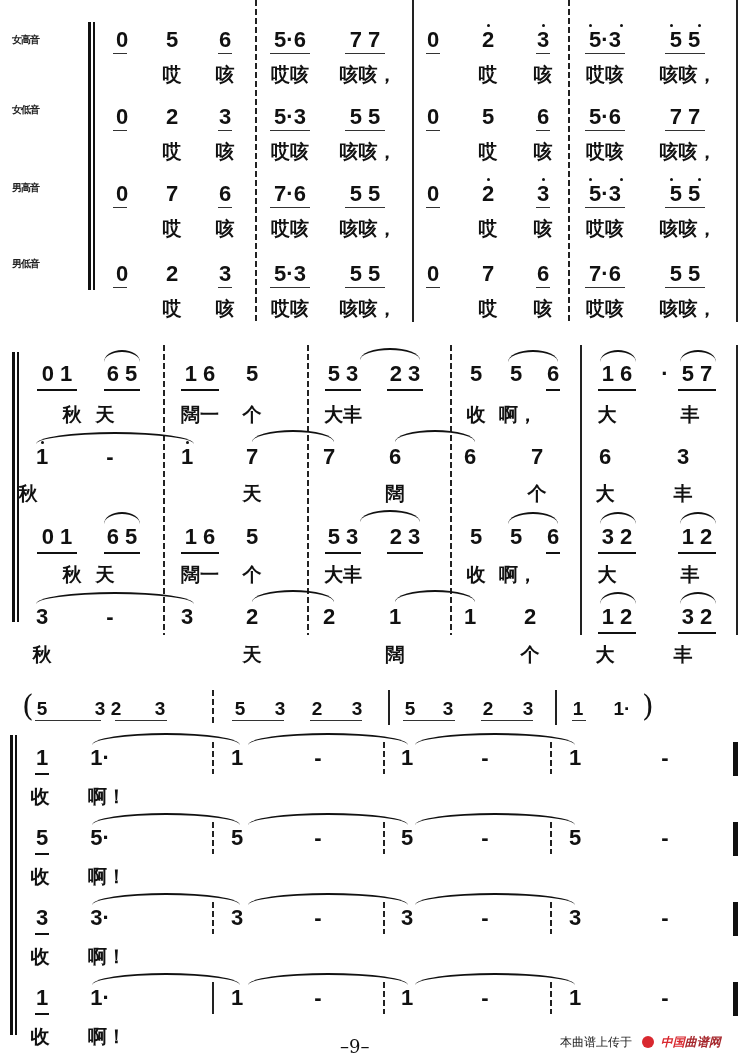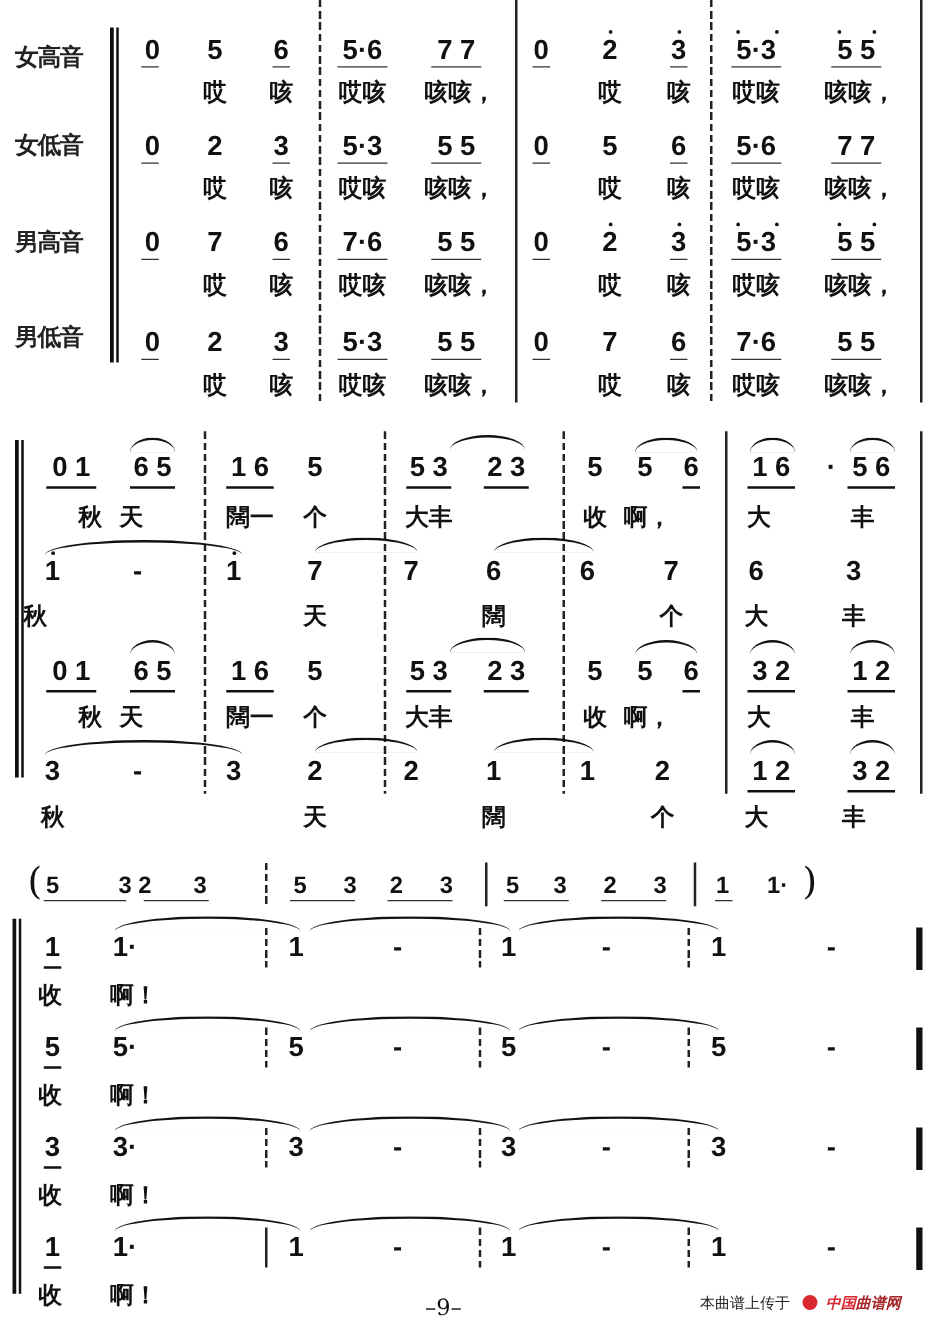--- a/index.html
+++ b/index.html
@@ -1,19 +1,19 @@
 <!DOCTYPE html>
 <html><head>
 <meta charset="utf-8">
 <style>
   html,body{margin:0;padding:0;background:#fff;}
   body{width:750px;height:1060px;position:relative;overflow:hidden;color:#111;
        font-family:"DejaVu Sans","Liberation Sans",sans-serif;}
   .abs{position:absolute;}
-  .label{font-family:"DejaVu Serif","Liberation Serif",serif;font-size:19px;font-weight:bold;left:12px;letter-spacing:-1px;color:#222;}
+  .label{font-family:"DejaVu Serif","Liberation Serif",serif;font-size:10px;font-weight:bold;left:12px;letter-spacing:-1px;color:#222;}
   .note{position:absolute;font-family:"Liberation Sans","DejaVu Sans",sans-serif;font-weight:bold;font-size:22px;text-align:center;width:40px;margin-left:-20px;line-height:24px;}
   .note.small{font-size:19px;}
   .lyric{position:absolute;font-family:"DejaVu Serif","Liberation Serif",serif;font-size:19px;font-weight:bold;width:60px;margin-left:-30px;text-align:center;line-height:22px;}
   .uline{position:absolute;height:1.5px;background:#111;}
   .uline2{position:absolute;height:1.2px;background:#333;}
   .bar{position:absolute;width:2px;background:#222;}
   .bar.dash{background:repeating-linear-gradient(#222 0 6px,transparent 6px 9px);width:1.5px;}
   .bar.thick{width:5px;background:#111;}
   .brace-line{position:absolute;width:3px;background:#111;}
   .slur{position:absolute;border-top:2px solid #111;border-radius:50% 50% 0 0/100% 100% 0 0;height:10px;}
@@ -189,21 +189,21 @@
     <span class="note" style="left:122px;top:362px;width:50px;margin-left:-25px">6 5</span>
     <span class="note" style="left:200px;top:362px;width:50px;margin-left:-25px">1 6</span>
     <span class="note" style="left:252px;top:362px">5</span>
     <span class="note" style="left:343px;top:362px;width:50px;margin-left:-25px">5 3</span>
     <span class="note" style="left:405px;top:362px;width:50px;margin-left:-25px">2 3</span>
     <span class="note" style="left:476px;top:362px">5</span>
     <span class="note" style="left:516px;top:362px">5</span>
     <span class="note" style="left:553px;top:362px">6</span>
     <span class="note" style="left:617px;top:362px;width:50px;margin-left:-25px">1 6</span>
     <span class="note" style="left:665px;top:362px;width:10px;margin-left:-5px">·</span>
-    <span class="note" style="left:697px;top:362px;width:50px;margin-left:-25px">5 6</span>
+    <span class="note" style="left:697px;top:362px;width:50px;margin-left:-25px">5 7</span>
     <div class="uline" style="left:37px;top:389px;width:40px"></div>
     <div class="uline" style="left:104px;top:389px;width:36px"></div>
     <div class="uline" style="left:181px;top:389px;width:38px"></div>
     <div class="uline" style="left:325px;top:389px;width:36px"></div>
     <div class="uline" style="left:387px;top:389px;width:36px"></div>
     <div class="uline" style="left:546px;top:389px;width:14px"></div>
     <div class="uline" style="left:598px;top:389px;width:38px"></div>
     <div class="uline" style="left:678px;top:389px;width:38px"></div>
     <div class="slur" style="left:104px;top:350px;width:36px"></div>
     <div class="slur" style="left:360px;top:348px;width:60px"></div>

